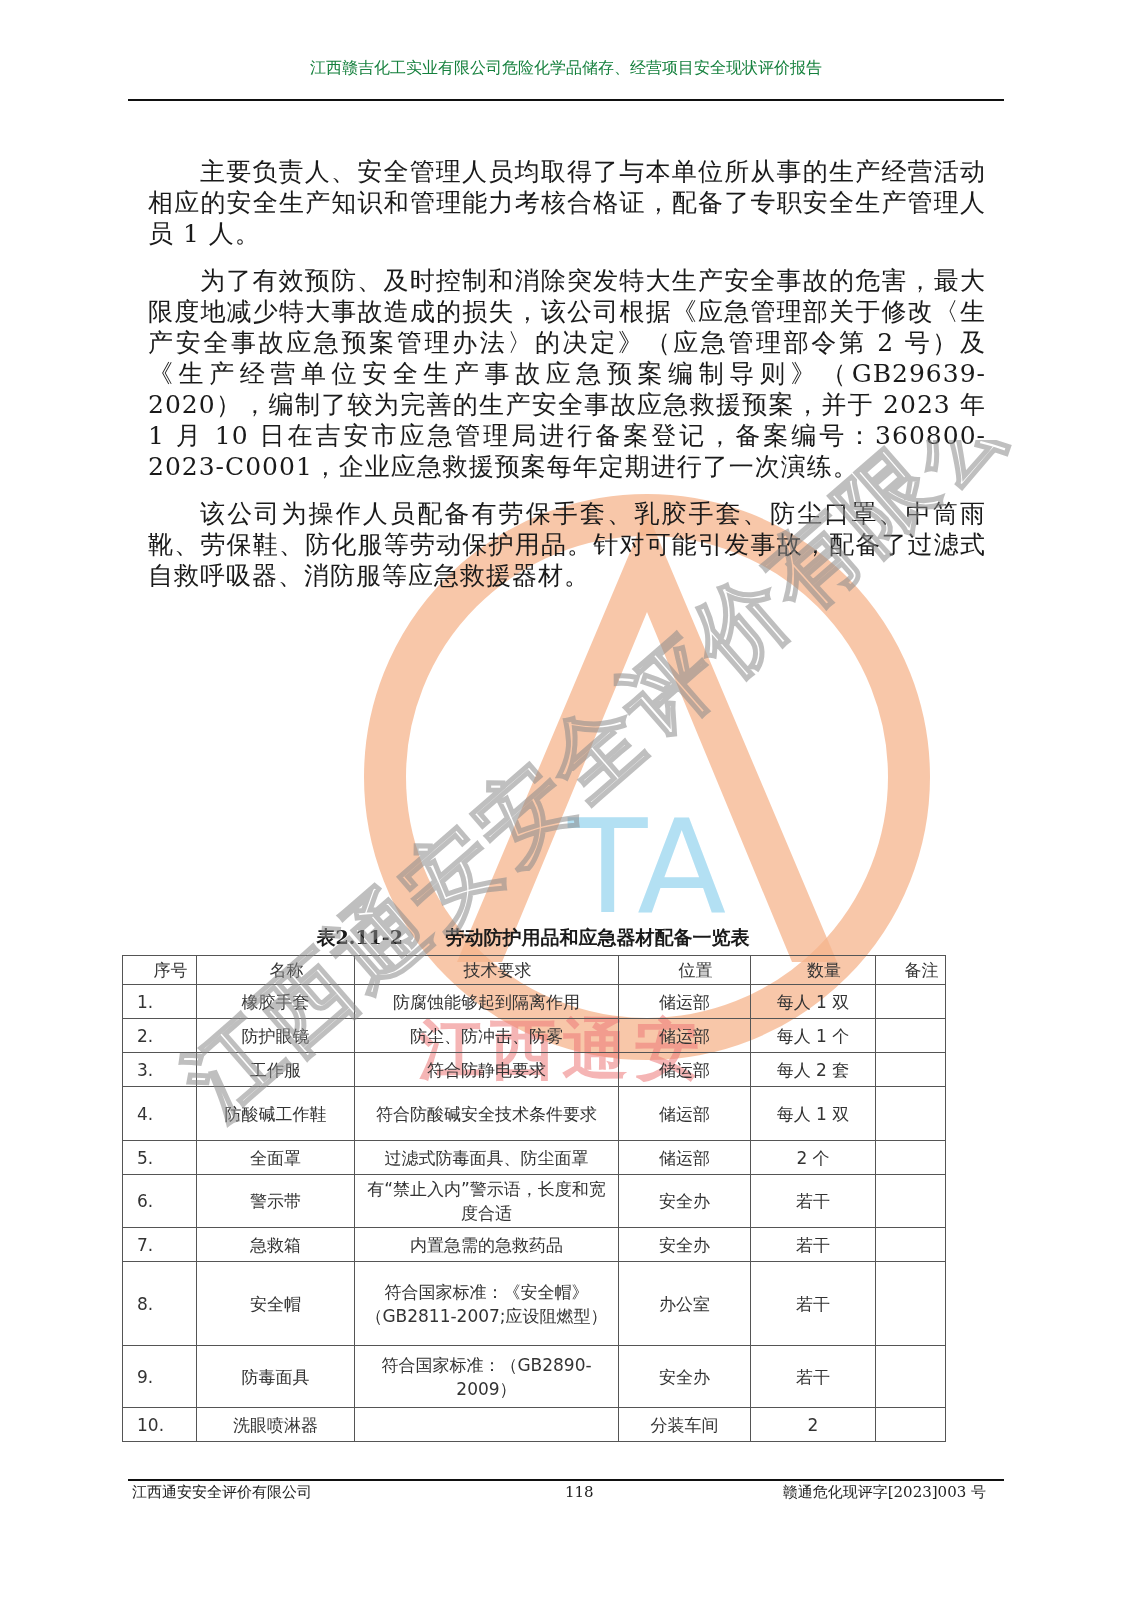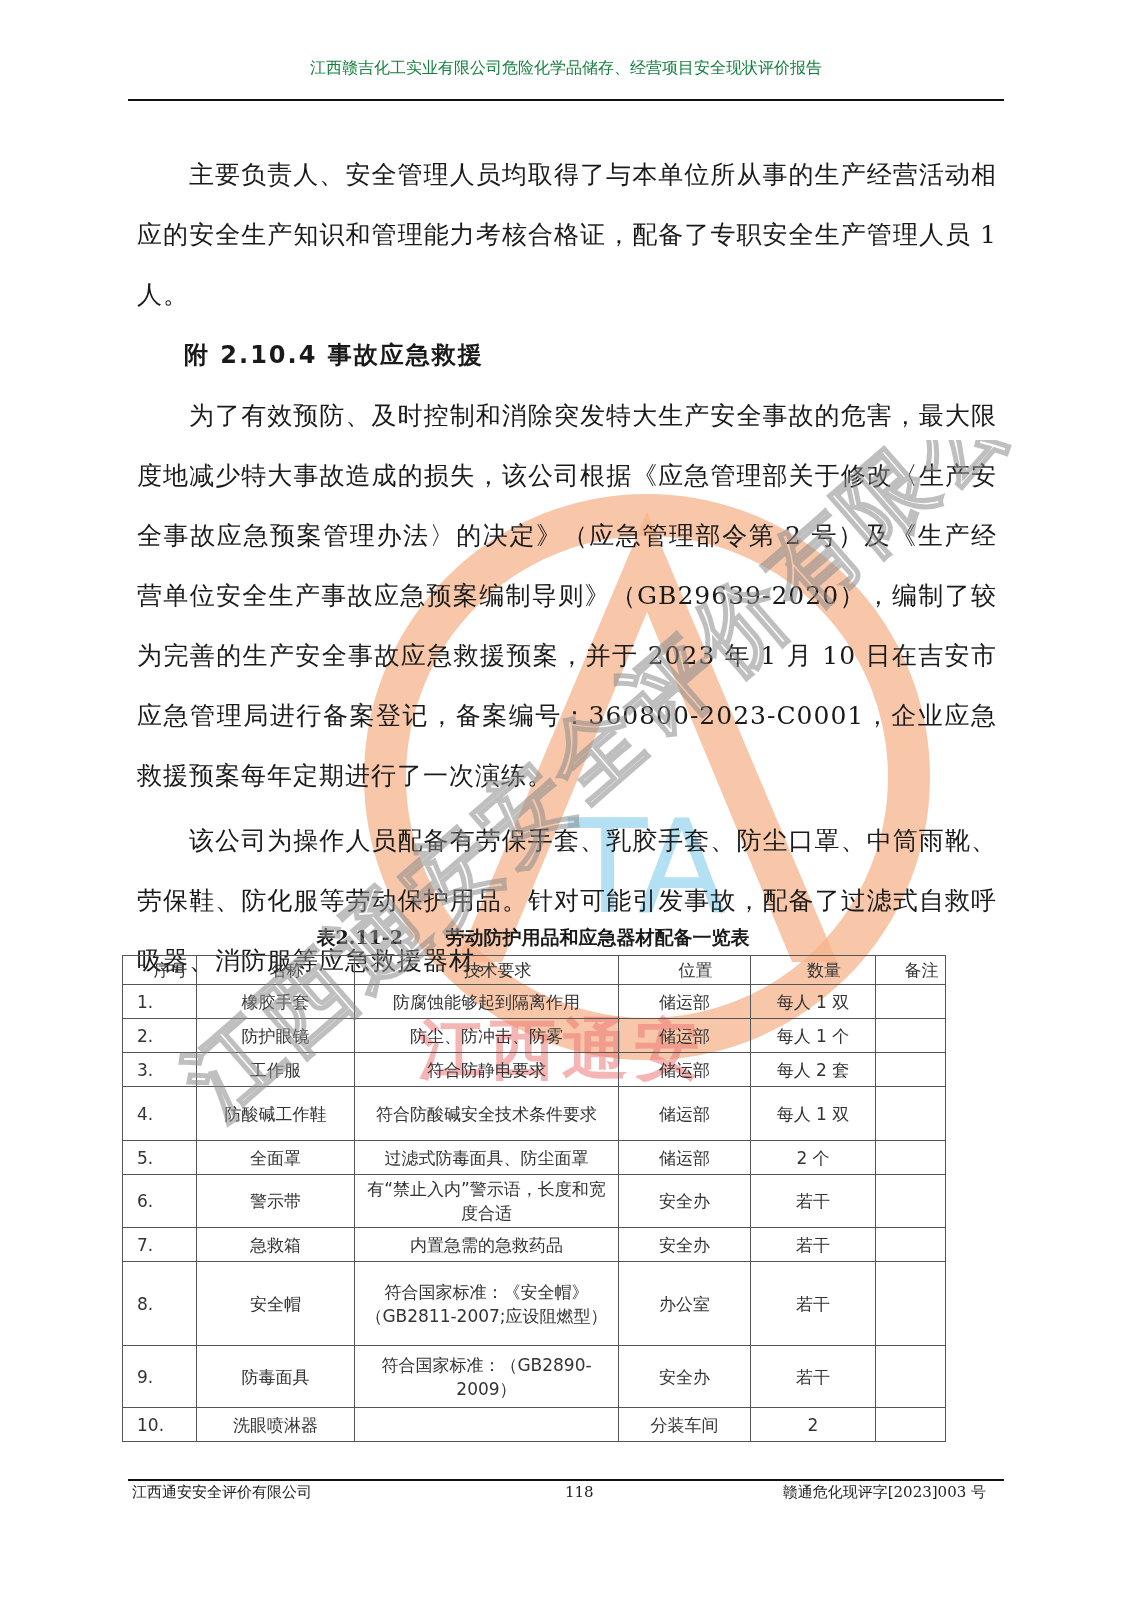--- a/index.html
+++ b/index.html
@@ -12,21 +12,21 @@
   .wm-gray { left: 150px; top: 440px; width: 900px; height: 720px; z-index: 3; }
   .wm-red-text { position: absolute; left: 418px; top: 1005px; z-index: 1;
     font-family: "DejaVu Sans", "Liberation Sans", sans-serif; font-weight: bold;
     font-size: 66px; letter-spacing: 6px; color: rgba(236, 120, 120, 0.55); }
 
   .header { position: absolute; left: 128px; top: 58px; width: 876px; text-align: center;
     font-family: "DejaVu Sans", "Liberation Sans", sans-serif; font-size: 16px; color: #15803d; z-index: 5; }
   .header-rule { position: absolute; left: 128px; top: 99px; width: 876px; height: 2px; background: #111; z-index: 5; }
 
   .content { position: absolute; left: 132px; top: 140px; width: 870px; z-index: 2; }
-  .para { font-size: 25px; line-height: 60px; margin: 5px; text-align: justify; letter-spacing: 1px; }
+  .para { font-size: 25px; line-height: 31px; margin: 16px; text-align: justify; letter-spacing: 1px; }
   .para.indent { text-indent: 52px; }
   .heading { font-size: 24px; font-weight: bold; margin: 0; line-height: 51px; text-indent: 52px;
     font-family: "DejaVu Sans", "Liberation Sans", sans-serif; letter-spacing: 2px; }
 
   .table-caption { position: absolute; left: 120px; width: 826px; top: 925px; text-align: center;
     font-size: 19px; font-weight: bold; z-index: 2; font-family: "DejaVu Serif", "Liberation Serif", serif; }
   .table-caption .num { margin-right: 36px; }
 
   table.equip { position: absolute; left: 122px; top: 955px; border-collapse: collapse; z-index: 2;
     font-family: "DejaVu Sans", "Liberation Sans", sans-serif; font-size: 17px; color: #333; }
@@ -57,21 +57,20 @@
 
 <svg class="wm wm-gray" viewBox="0 0 900 720">
   <text x="0" y="0" transform="translate(70,680) rotate(-41)" font-family="DejaVu Sans, sans-serif" font-size="92" fill="none" stroke="#8c8c8c" stroke-width="5" opacity="0.55" letter-spacing="4">江西通安安全评价有限公司</text>
 </svg>
 
 <div class="header">江西赣吉化工实业有限公司危险化学品储存、经营项目安全现状评价报告</div>
 <div class="header-rule"></div>
 
 <div class="content">
   <p class="para indent">主要负责人、安全管理人员均取得了与本单位所从事的生产经营活动相应的安全生产知识和管理能力考核合格证，配备了专职安全生产管理人员 1 人。</p>
-  <p class="heading">附 2.10.4 事故应急救援</p>
   <p class="para indent">为了有效预防、及时控制和消除突发特大生产安全事故的危害，最大限度地减少特大事故造成的损失，该公司根据《应急管理部关于修改〈生产安全事故应急预案管理办法〉的决定》（应急管理部令第 2 号）及《生产经营单位安全生产事故应急预案编制导则》（GB29639-2020），编制了较为完善的生产安全事故应急救援预案，并于 2023 年 1 月 10 日在吉安市应急管理局进行备案登记，备案编号：360800-2023-C0001，企业应急救援预案每年定期进行了一次演练。</p>
   <p class="para indent">该公司为操作人员配备有劳保手套、乳胶手套、防尘口罩、中筒雨靴、劳保鞋、防化服等劳动保护用品。针对可能引发事故，配备了过滤式自救呼吸器、消防服等应急救援器材。</p>
 </div>
 
 <div class="table-caption">
   <span class="num">表2.11-2</span>
   <span>劳动防护用品和应急器材配备一览表</span>
 </div>
 
 <table class="equip">

